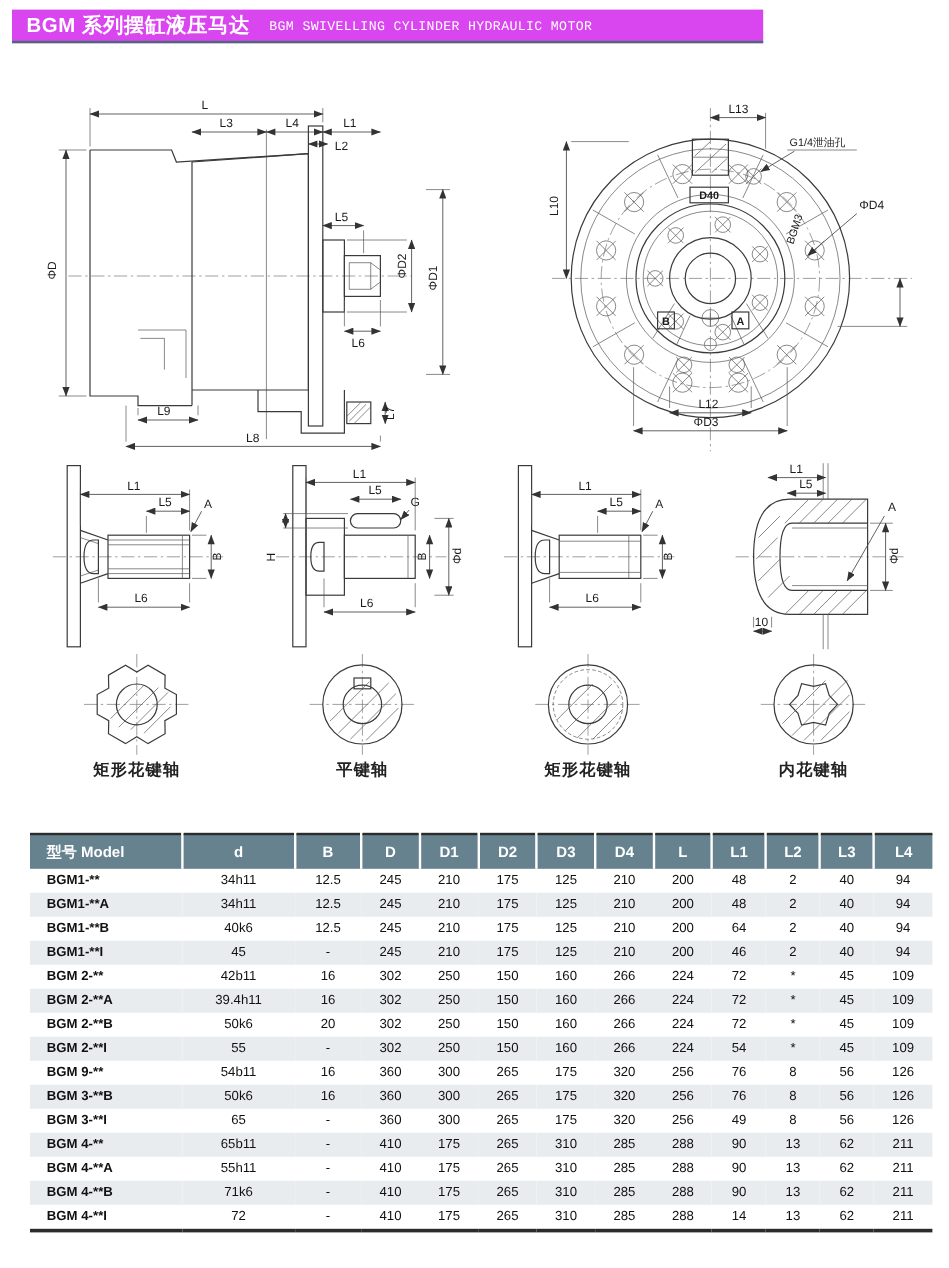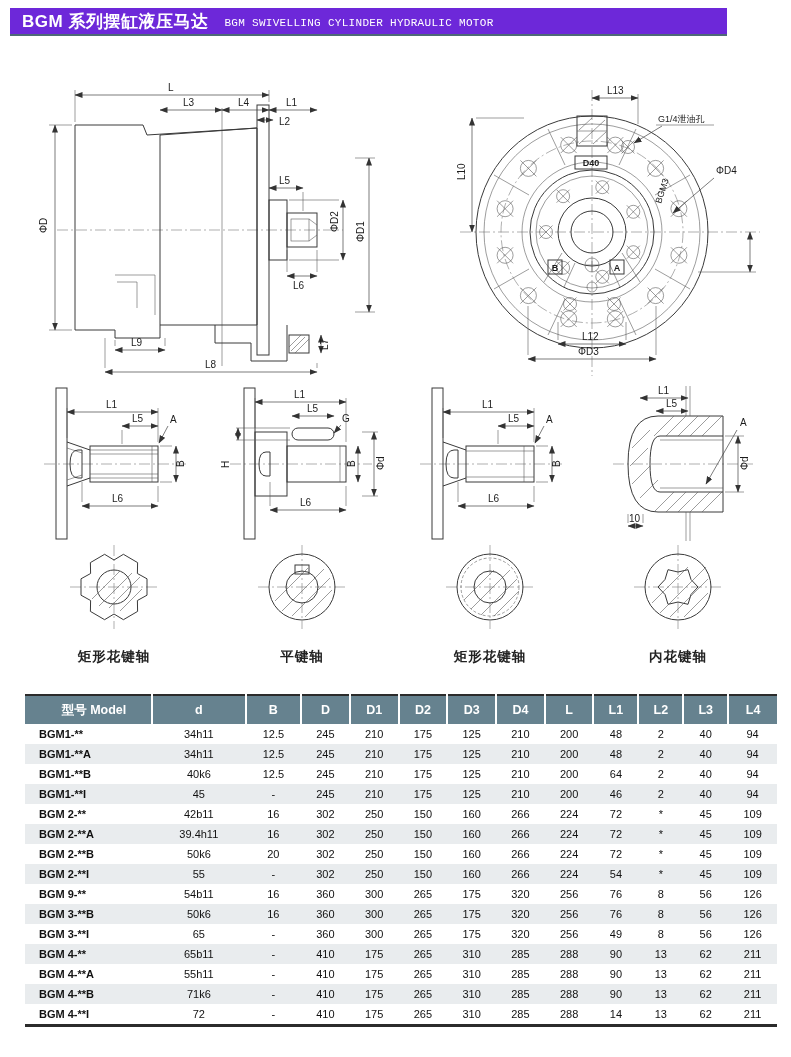--- a/index.html
+++ b/index.html
@@ -1,45 +1,45 @@
 <!DOCTYPE html>
 <html><head>
 <meta charset="utf-8">
 <style>
   html,body{margin:0;padding:0;}
   body{width:791px;height:1057px;background:#fff;position:relative;overflow:hidden;
        font-family:"Liberation Sans",sans-serif;color:#222;}
-  .header-bar{position:absolute;left:10px;top:8px;width:717px;height:28px;background:#6d28d9;
+  .header-bar{position:absolute;left:10px;top:8px;width:626px;height:28px;background:#d946ef;
        color:#fff;display:flex;align-items:center;box-sizing:border-box;padding-left:12px;
        border-bottom:2px solid #4d6977;}
   .title-zh{font-size:17px;font-weight:bold;letter-spacing:.5px;}
   .title-en{font-size:11px;margin-left:16px;margin-top:4px;letter-spacing:.3px;font-family:Liberation Mono, monospace;}
 
   svg{overflow:visible;}
   .ol{fill:none;stroke:#3a3a3a;stroke-width:1;}
   .thin{fill:none;stroke:#5a5a5a;stroke-width:.6;}
   .cl{fill:none;stroke:#7a7a7a;stroke-width:.6;stroke-dasharray:11 3 2 3;}
   .dim{fill:none;stroke:#444;stroke-width:.7;marker-start:url(#aS);marker-end:url(#aE);}
   .ld{fill:none;stroke:#444;stroke-width:.7;marker-end:url(#aE);}
   svg text{font-size:10px;fill:#1c1c1c;}
   .t9{font-size:9px;}
   .tb{font-weight:bold;}
 
   .d-side{position:absolute;left:25px;top:80px;}
   .d-front{position:absolute;left:452px;top:82px;}
 
   .shaft-row{position:absolute;left:20px;top:386px;width:752px;display:flex;}
   .shaft-cell{width:188px;display:flex;flex-direction:column;align-items:center;}
-  .shaft-caption{font-size:13.5px;font-weight:bold;margin-top:15px;letter-spacing:1px;}
+  .shaft-caption{font-size:13.5px;font-weight:bold;margin-top:0;letter-spacing:1px;}
 
   .dim-table{position:absolute;left:25px;top:694px;width:752px;border-collapse:collapse;
        border-top:2px solid #2b2b2b;border-bottom:3px solid #2b2b2b;}
   .dim-table th{background:#66828f;color:#fff;font-size:12.5px;font-weight:bold;height:28px;
        border-left:2px solid #fff;text-align:center;padding:0 2px;}
-  .dim-table th:first-child{border-left:none;text-align:center;padding-left:14px;width:110px;}
+  .dim-table th:first-child{border-left:none;text-align:left;padding-left:14px;width:110px;}
   .dim-table td{font-size:11px;text-align:center;height:20px;padding:0 2px;color:#111;}
   .dim-table td:first-child{text-align:left;padding-left:14px;font-weight:bold;margin-top:44px;}
   .dim-table tbody tr:nth-child(even){background:#e9ecee;}
 </style>
 </head>
 <body>
 
 <svg width="0" height="0" style="position:absolute">
   <defs>
     <marker id="aE" markerWidth="9" markerHeight="8" refX="7.5" refY="3" orient="auto" markerUnits="userSpaceOnUse">

